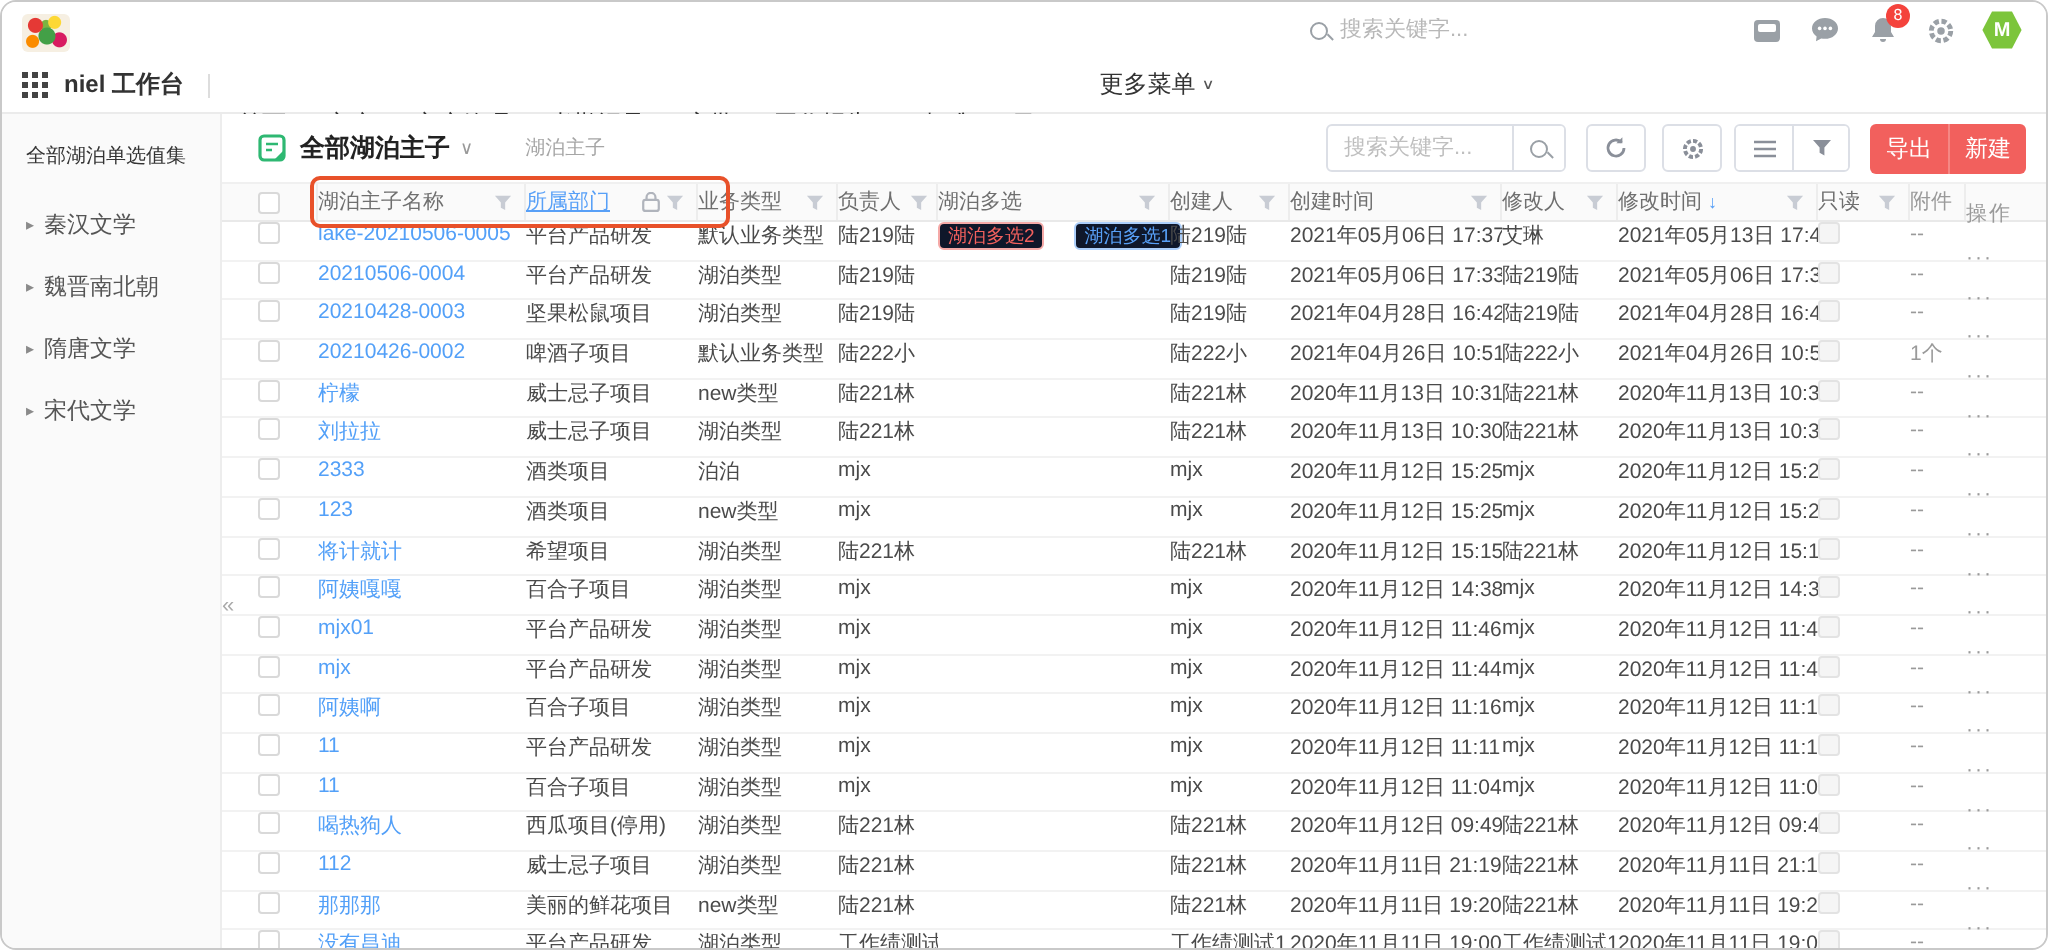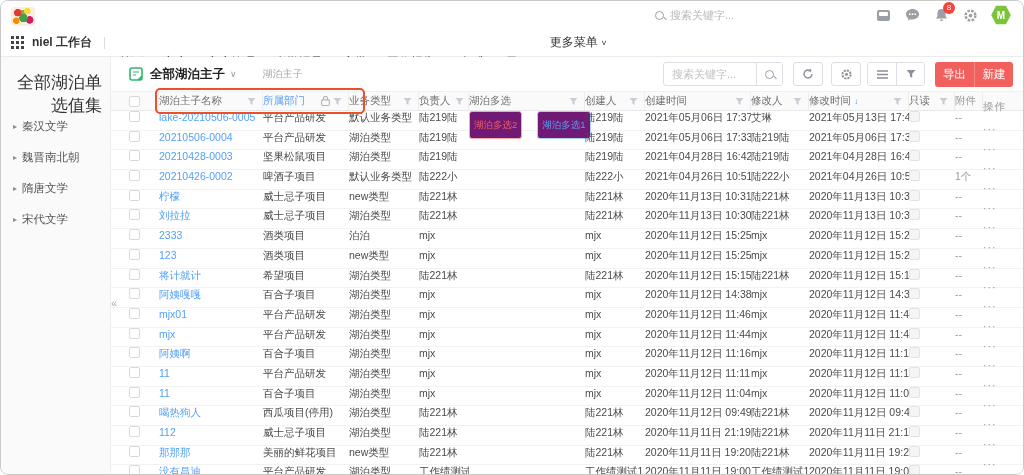--- a/index.html
+++ b/index.html
@@ -33,21 +33,21 @@
   .workspace { font-weight:bold; margin-right:12px; white-space:nowrap; }
   .nav-div { width:1px; height:12px; background:#ddd; margin-right:14px; }
   .nav-items { display:flex; gap:20px;margin-top:40px; }
   .nav-item { cursor:pointer; white-space:nowrap; }
   .nav-more { margin-left:20px; display:flex; align-items:center; gap:3px; cursor:pointer; }
   .chev { font-size:9px; color:#555; transform:scaleY(.8); }
 
   
   .content { display:flex; height:417px; }
   .sidebar { width:110px; background:#fafafa; border-right:1px solid #ededed; padding:14px 8px 0 12px; flex-shrink:0; }
-  .sb-title { font-size:17px; color:#333; margin-bottom:2px;text-align:right; }
+  .sb-title { font-size:10px; color:#333; margin-bottom:20px; }
   .sb-item { display:flex; align-items:center; gap:5px; font-size:11.5px; color:#555; margin-bottom:16px; cursor:pointer; }
   .tri { font-size:8px; color:#8a8a8a; }
 
   .main { flex:1; position:relative; background:#fff; }
   .collapse { position:absolute; left:0px; top:240px; font-size:11px; color:#aaa; cursor:pointer; }
 
   
   .toolbar { height:34px; display:flex; align-items:center; padding:0 10px 0 18px; }
   .sheet-ic { margin-right:7px; display:flex; }
   .view-title { font-size:12.5px; font-weight:bold; color:#222; }
@@ -68,40 +68,40 @@
   .red-btn { width:39px; background:#f2605d; color:#fff; font-size:11.5px; display:flex; align-items:center; justify-content:center; cursor:pointer; }
   .red-btn + .red-btn { border-left:1px solid #f58784; }
 
   
   .table { font-size:10.5px; position:relative; }
   .thead { height:20px; display:flex; align-items:center; padding-left:18px; background:#fafafa; border-top:1px solid #f0f0f0; border-bottom:1px solid #e9e9e9; color:#6f6f6f; }
   .hcell { display:flex; align-items:center; height:100%; padding-right:6px; border-right:1px solid #ededed; white-space:nowrap; cursor:pointer; }
   .hcell:last-child { border-right:none; }
   .hicons { margin-left:auto; display:flex; align-items:center; gap:3px; padding-left:4px; }
   .sort-ic { color:#58a0f7; font-size:9px; }
-  .hblue { color:#58a0f7; }
+  .hblue { color:#58a0f7;text-decoration:underline; }
   .trow { height:19.7px; display:flex; align-items:flex-start; padding-left:18px; border-bottom:1px solid #f2f2f2; color:#4a4a4a; }
   .cell { white-space:nowrap; overflow:hidden; }
   .col-check { width:30px; }
   .col-name { width:104px; }
   .col-dept { width:86px; }
   .col-type { width:70px; }
   .col-owner { width:50px; }
   .col-multi { width:116px; display:flex; gap:15px; align-items:center; overflow:visible; }
   .col-creator { width:60px; }
   .col-ctime { width:106px; }
   .col-modifier { width:58px; }
   .col-mtime { width:100px; }
   .col-readonly { width:46px; }
   .col-attach { width:28px; color:#9a9a9a; }
   .col-ops { width:30px; color:#9a9a9a; letter-spacing:1px; cursor:pointer;margin-top:12px; }
   .cb { width:11px; height:11px; border:1px solid #d9d9d9; border-radius:2px; background:#fff; display:inline-block; cursor:pointer; }
   .cb.ro { background:#f5f5f5; border-color:#e3e3e3; }
   .link { color:#53a0f8; cursor:pointer; }
-  .tag { display:inline-flex; align-items:center; height:28px; padding:0 4px; border-radius:3px; font-size:9.5px; background:#701a75; }
+  .tag { display:inline-flex; align-items:center; height:14px; padding:0 4px; border-radius:3px; font-size:9.5px; background:#0f172a; }
   .tag.red { color:#f2605d; border:1px solid #f5a9a7; }
   .tag.blue { color:#58a0f7; border:1px solid #abcefa; }
   .annotation-box { position:absolute; left:44px; top:-3px; width:210px; height:26px; border:2px solid #e8512a; border-radius:5px; pointer-events:none; }
 </style>
 </head>
 <body>
 
 <div class="frame">
 
   <header class="topbar">

